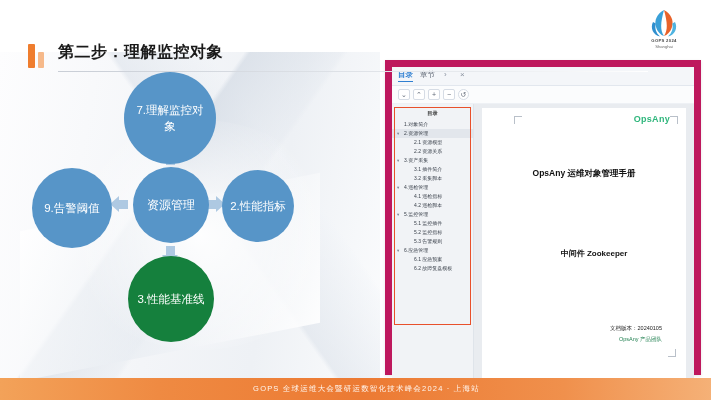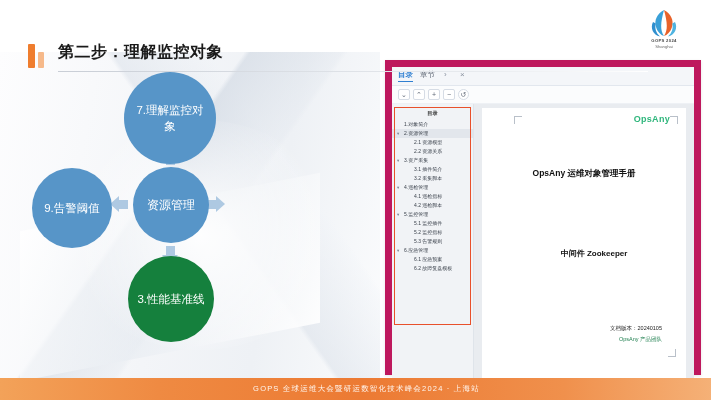--- a/index.html
+++ b/index.html
@@ -171,20 +171,23 @@
       <div class="shaft"></div>
       <div class="head"></div>
     </div>
   <div class="arrow arr-left">
       <div class="head"></div>
       <div class="shaft"></div>
     </div>
 
   <div class="node node-top">
     <span>7.理解监控对象</span>
+  </div>
+  <div class="node node-right">
+    <span>2.性能指标</span>
   </div>
   <div class="node node-bottom">
     <span>3.性能基准线</span>
   </div>
   <div class="node node-left">
     <span>9.告警阈值</span>
   </div>
   <div class="node node-center">
     <span>资源管理</span>
   </div>

